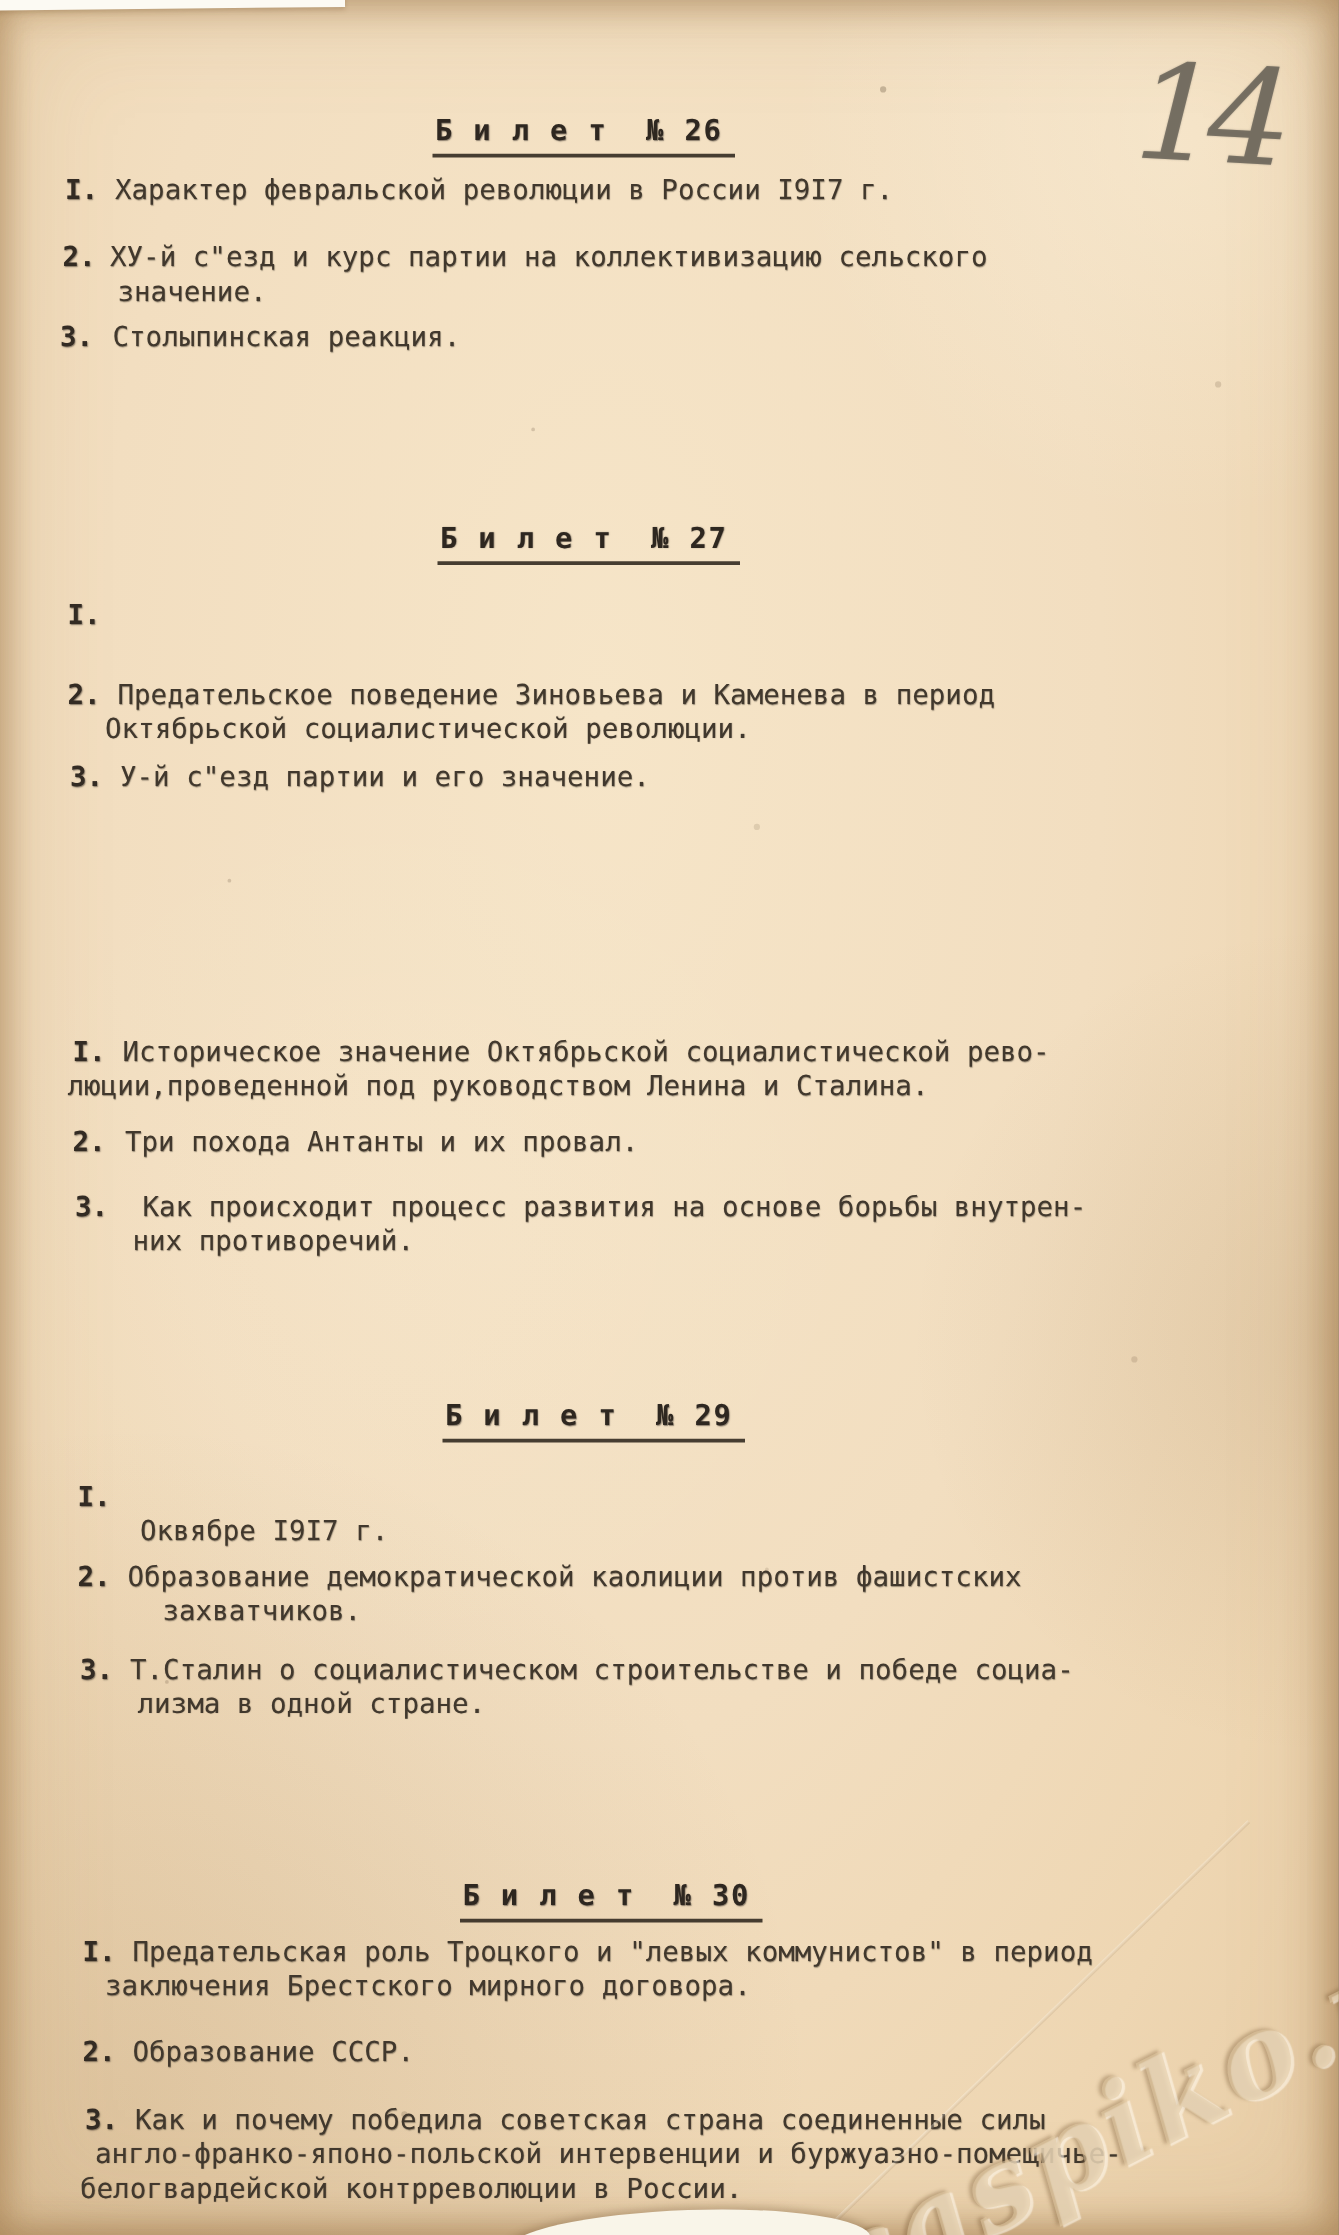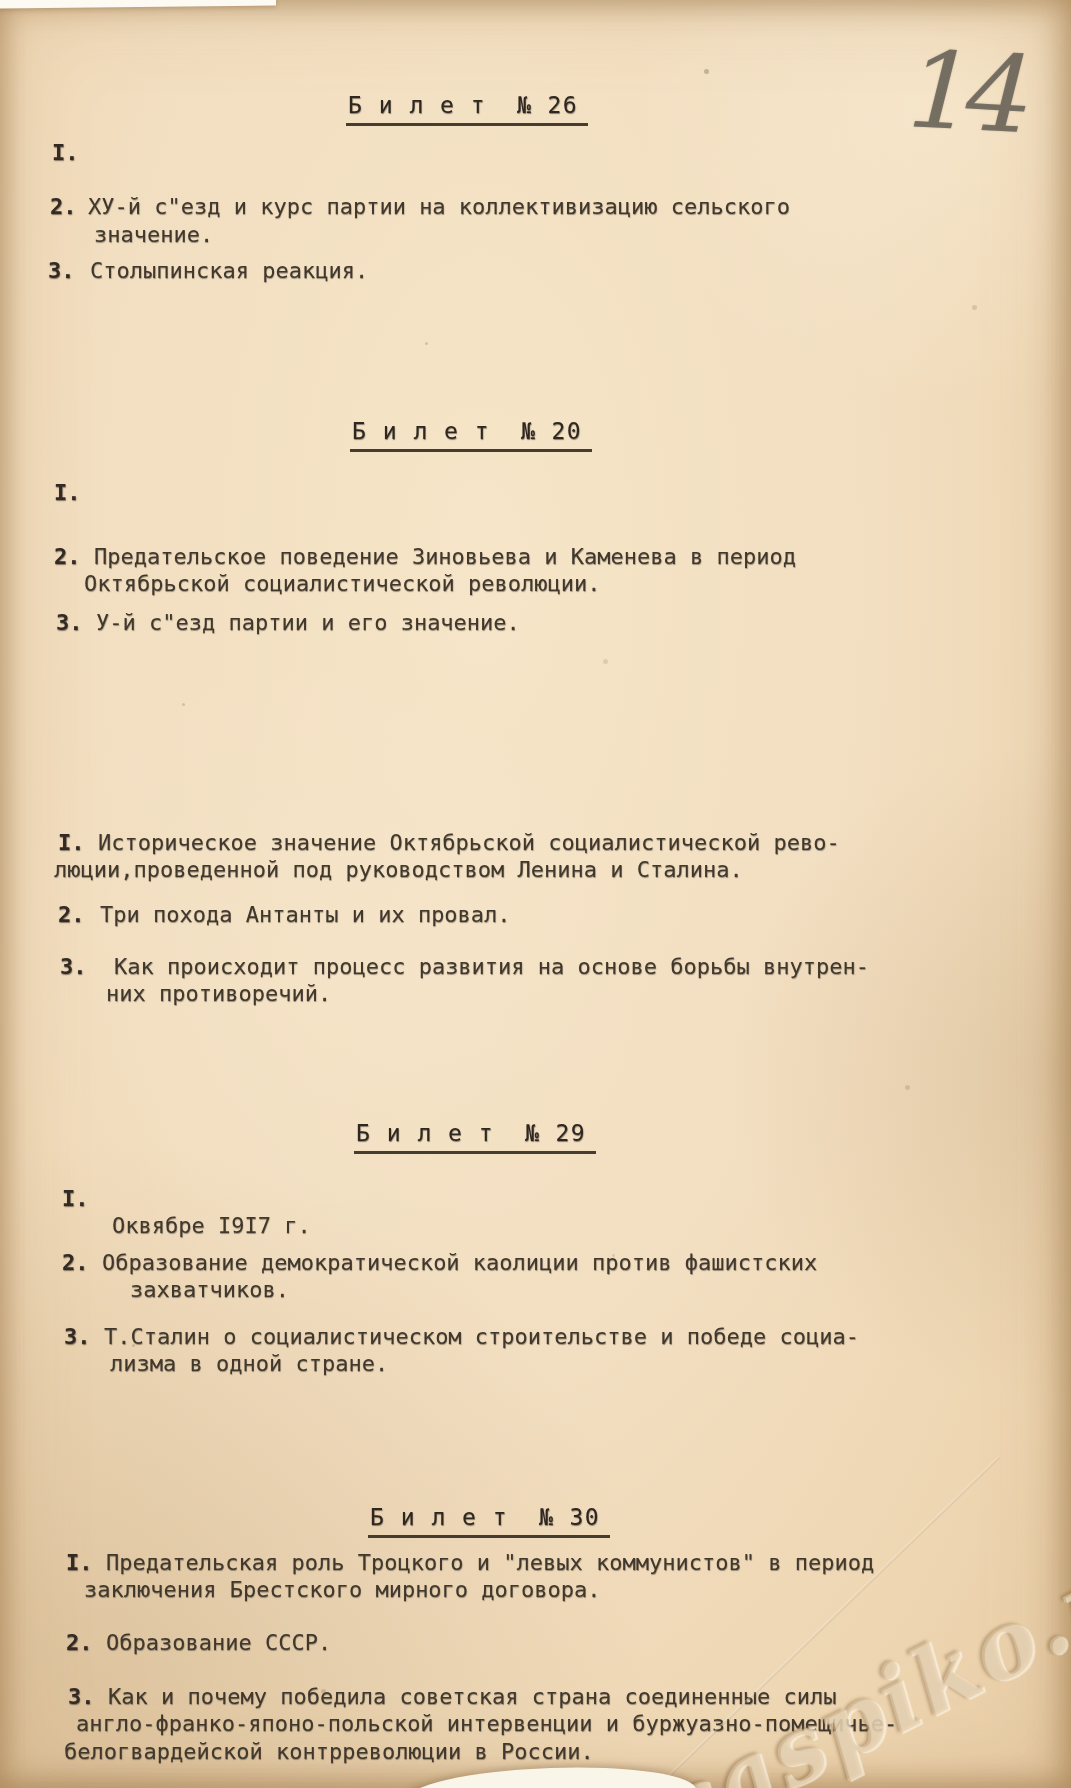--- a/index.html
+++ b/index.html
@@ -17,21 +17,21 @@
       radial-gradient(ellipse at 45% 32%, #f6e5c8 0%, #f2dec0 48%, #eed6b2 78%, #e7cca5 100%);
     box-shadow:
       inset 0 0 90px rgba(160,120,70,.22),
       inset -14px 0 30px rgba(140,100,55,.28),
       inset 0 -10px 24px rgba(140,100,55,.22),
       inset 10px 0 22px rgba(150,110,60,.18),
       inset 0 14px 26px rgba(170,135,85,.18);
   }
   .t{ 
     position:absolute;
-    font-size:23px;font-weight:normal;letter-spacing:1.5px;
+    font-size:23px;font-weight:bold;letter-spacing:1.5px;
     color:#2e2720;white-space:pre;
     padding:0 10px 5px 2px;
     border-bottom:3px solid rgba(45,37,29,.88);
     text-shadow:.5px .7px 1px rgba(46,39,32,.55);
   }
   .n{ 
     position:absolute;
     font-size:22px;font-weight:bold;color:#332b23;white-space:pre;
     text-shadow:.6px .6px 1.2px rgba(51,43,35,.6);
   }
@@ -92,27 +92,28 @@
 
 <div class="page">
 
   <div class="sliver-top"></div>
   <div class="specks"></div>
 
   <div class="hand">14</div>
 
   <div class="t" style="left:346px;top:92px">Б и л е т  № 26</div>
   <div class="n" style="left:52px;top:140px">I.</div>
+  <div class="l" style="left:92px;top:140px">Характер февральской революции в России I9I7 г.</div>
   <div class="n" style="left:50px;top:194px">2.</div>
   <div class="l" style="left:88px;top:194px">ХУ-й с"езд и курс партии на коллективизацию сельского</div>
   <div class="l" style="left:94px;top:222px">значение.</div>
   <div class="n" style="left:48px;top:258px">3.</div>
   <div class="l" style="left:90px;top:258px">Столыпинская реакция.</div>
 
-  <div class="t" style="left:350px;top:418px">Б и л е т  № 20</div>
+  <div class="t" style="left:350px;top:418px">Б и л е т  № 27</div>
   <div class="n" style="left:54px;top:480px">I.</div>
   <div class="n" style="left:54px;top:544px">2.</div>
   <div class="l" style="left:84px;top:571px">Октябрьской социалистической революции.</div>
   <div class="l" style="left:94px;top:544px">Предательское поведение Зиновьева и Каменева в период</div>
   <div class="n" style="left:56px;top:610px">3.</div>
   <div class="l" style="left:96px;top:610px">У-й с"езд партии и его значение.</div>
 
   <div class="n" style="left:58px;top:830px">I.</div>
   <div class="l" style="left:98px;top:830px">Историческое значение Октябрьской социалистической рево-</div>
   <div class="l" style="left:54px;top:857px">люции,проведенной под руководством Ленина и Сталина.</div>

